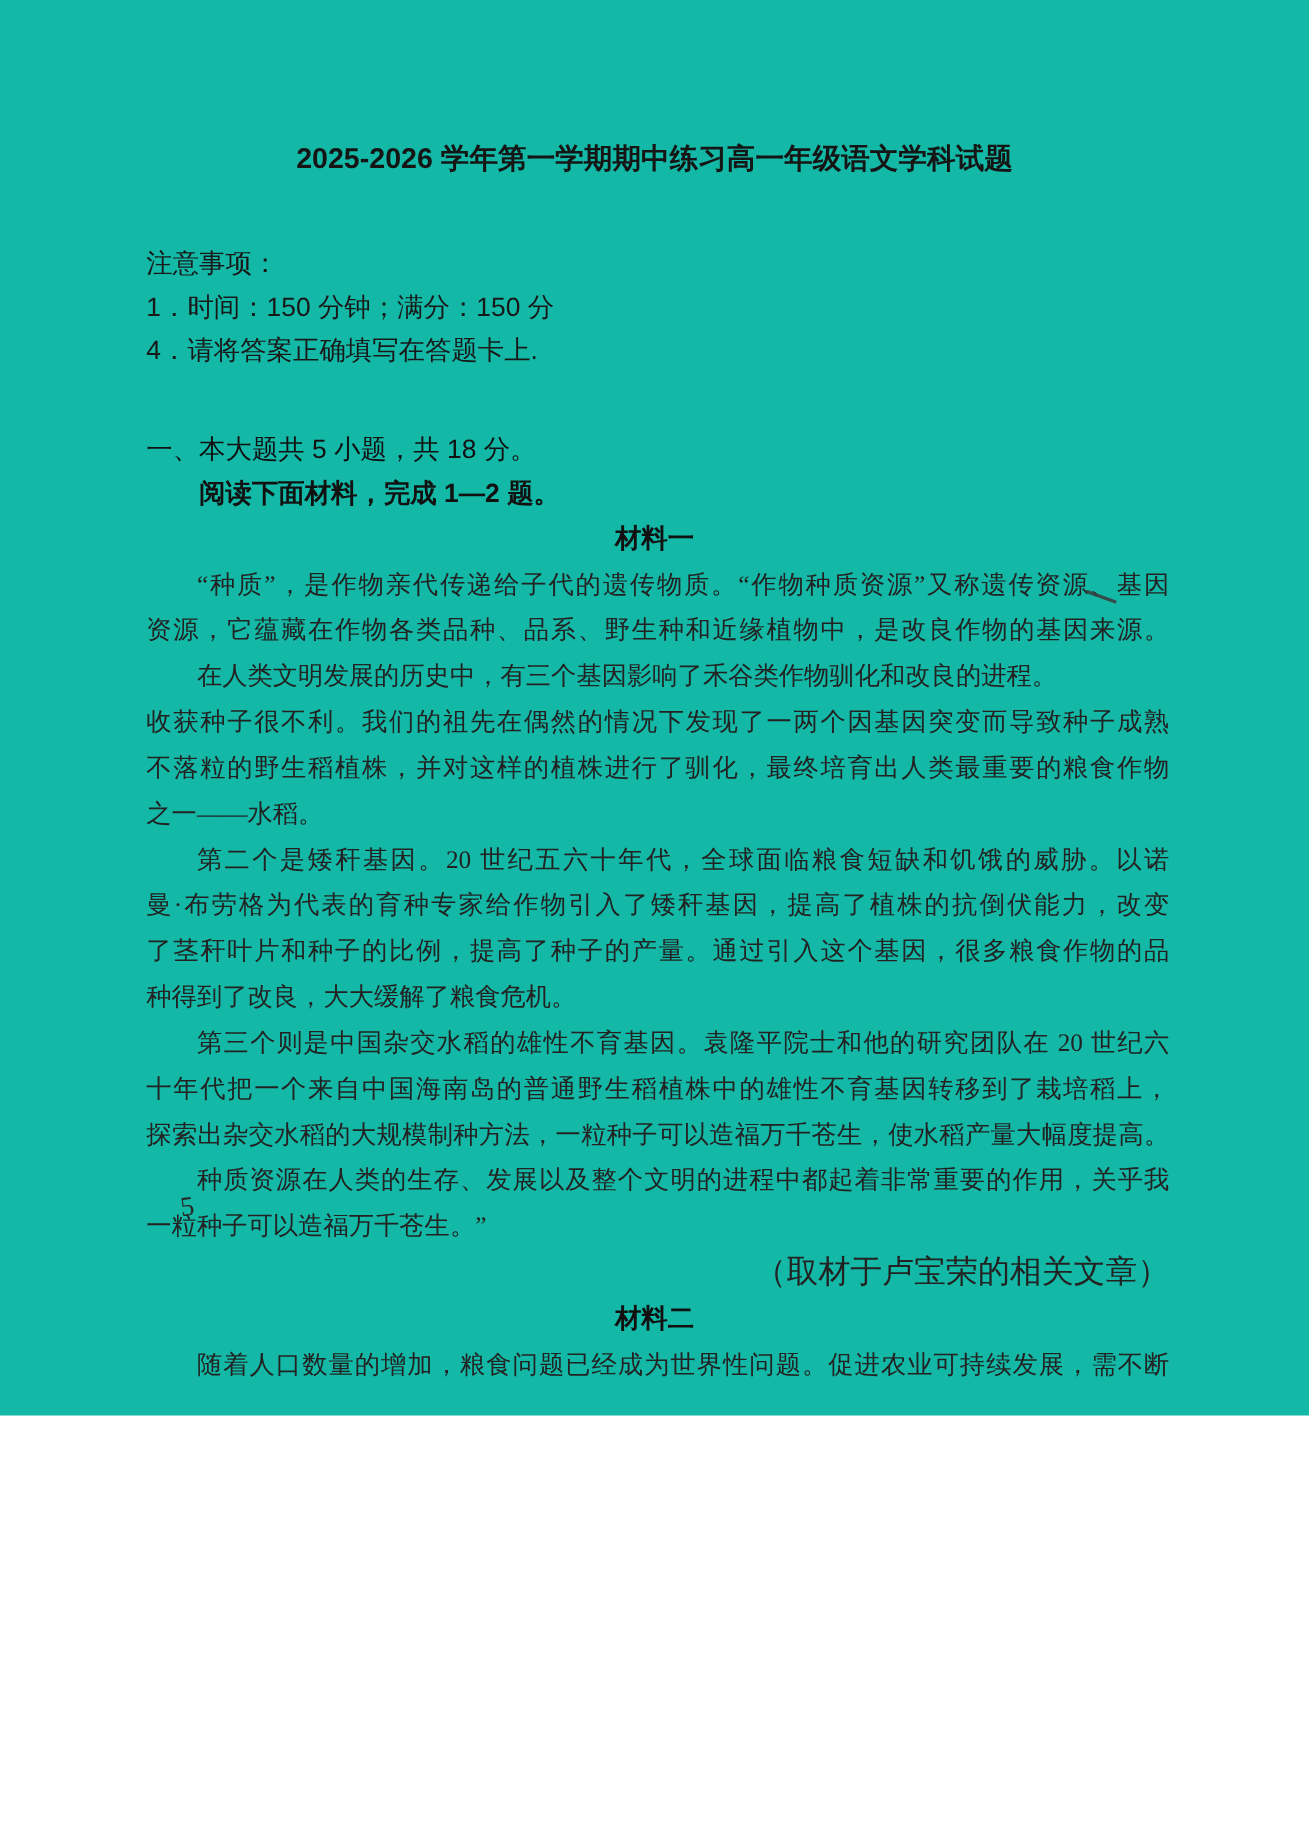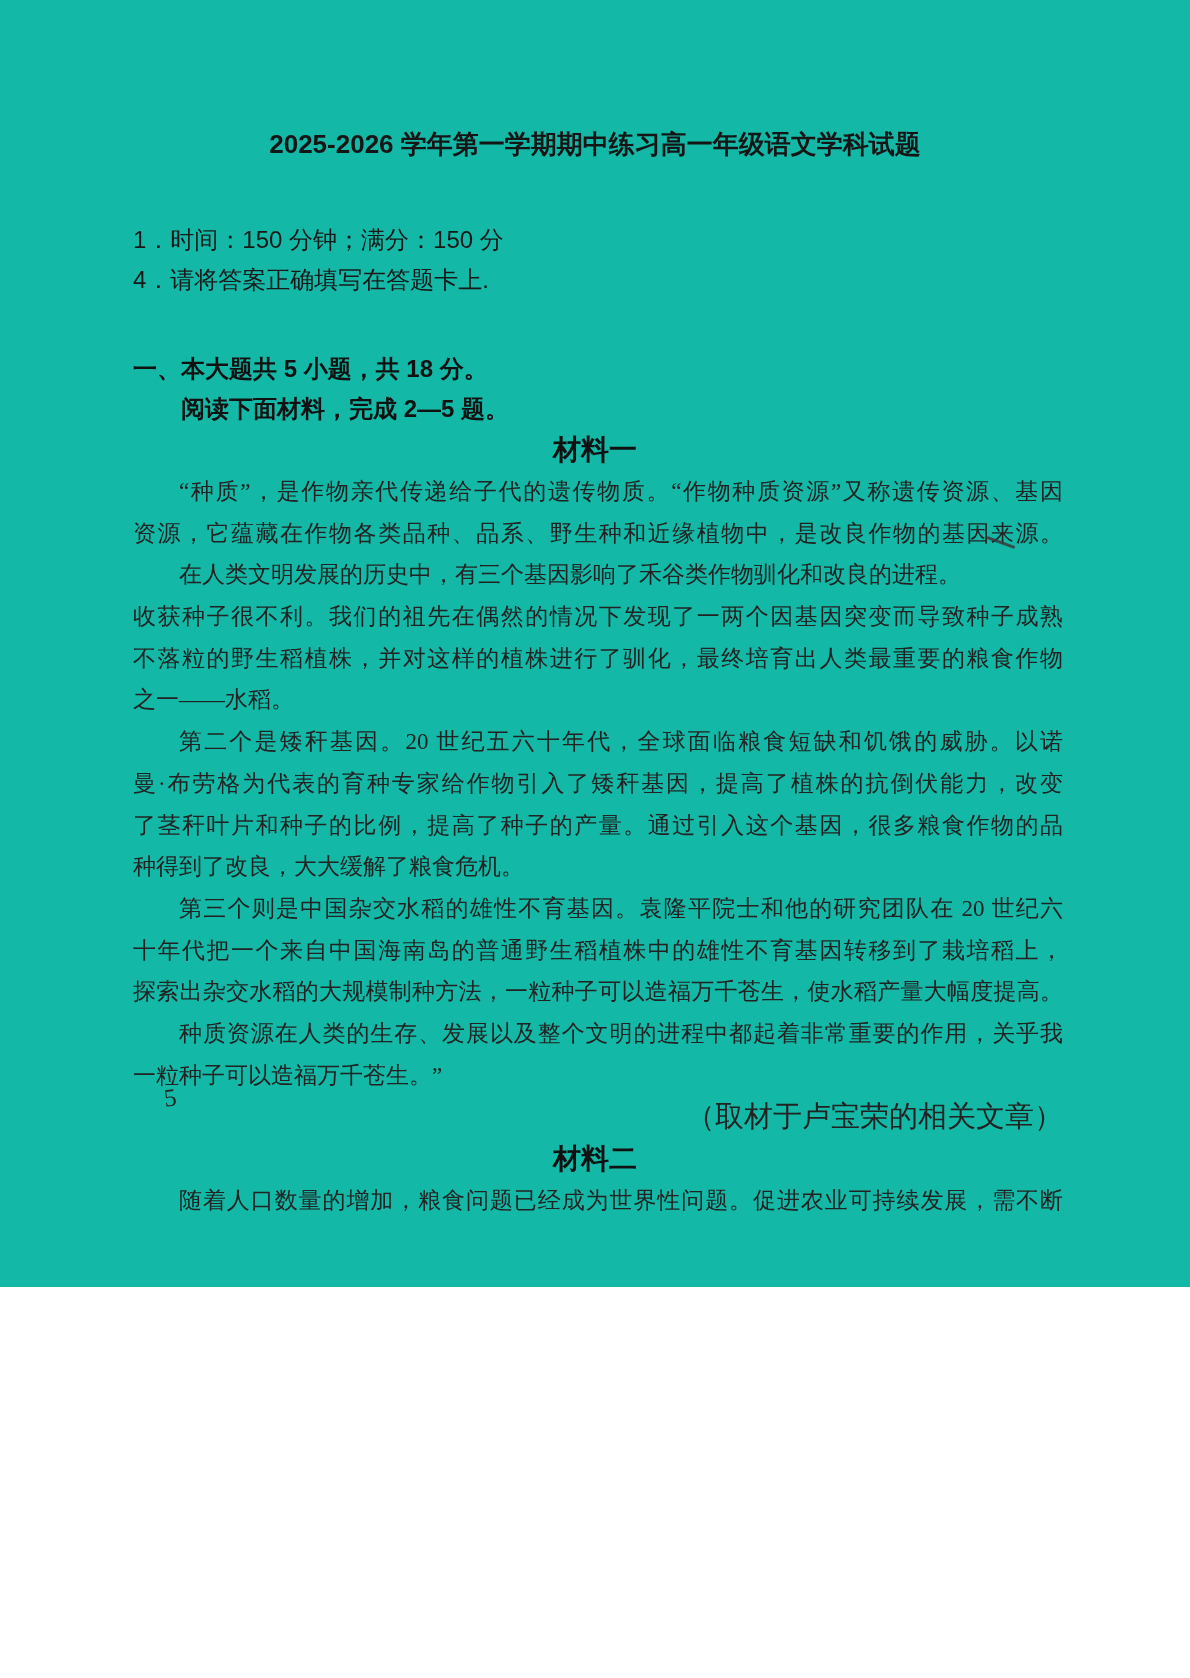--- a/index.html
+++ b/index.html
@@ -33,38 +33,38 @@
     color: #181818;
   }
   .notice .notice-line {
     line-height: 39.5px;
     height: 39.5px;
   }
   .section-heading {
     margin: 50px 16px 0 133px;
     font-family: "Liberation Sans", sans-serif;
     font-size: 24px;
-    font-weight: 700;
+    font-weight: 400;
     line-height: 40px;
     height: 40px;
     color: #111;
   }
   .section-instruction {
     margin-left: 181px;
     font-family: "Liberation Sans", sans-serif;
     font-size: 24px;
     font-weight: 700;
     line-height: 40px;
     height: 40px;
     color: #111;
   }
   .center-heading {
     text-align: center;
     font-family: "Liberation Sans", sans-serif;
-    font-size: 28px;
+    font-size: 24px;
     font-weight: 700;
     line-height: 42px;
     height: 42px;
     color: #111;
   }
   .body-text {
     margin-left: 133px;
     width: 930px;
     font-family: "Liberation Serif", serif;
     font-size: 23px;
@@ -124,27 +124,28 @@
   }
 </style>
 </head>
 <body>
 
 <div class="page">
 
   <h1 class="doc-title">2025-2026 学年第一学期期中练习高一年级语文学科试题</h1>
 
   <div class="notice">
+    <div class="notice-line">注意事项：</div>
     <div class="notice-line">1．时间：150 分钟；满分：150 分</div>
     <div class="notice-line">4．请将答案正确填写在答题卡上.</div>
   </div>
 
   <div class="section-heading">一、本大题共 5 小题，共 18 分。</div>
 
-  <div class="section-instruction">阅读下面材料，完成 2—5 题。</div>
+  <div class="section-instruction">阅读下面材料，完成 1—2 题。</div>
 
   <div class="center-heading">材料一</div>
 
   <div class="body-text" id="material-one-body">
       <div class="line indent justify">“种质”，是作物亲代传递给子代的遗传物质。“作物种质资源”又称遗传资源、基因</div>
       <div class="line justify">资源，它蕴藏在作物各类品种、品系、野生种和近缘植物中，是改良作物的基因来源。</div>
       <div class="line indent">在人类文明发展的历史中，有三个基因影响了禾谷类作物驯化和改良的进程。</div>
       <div class="line justify">收获种子很不利。我们的祖先在偶然的情况下发现了一两个因基因突变而导致种子成熟</div>
       <div class="line justify">不落粒的野生稻植株，并对这样的植株进行了驯化，最终培育出人类最重要的粮食作物</div>
       <div class="line">之一——水稻。</div>

